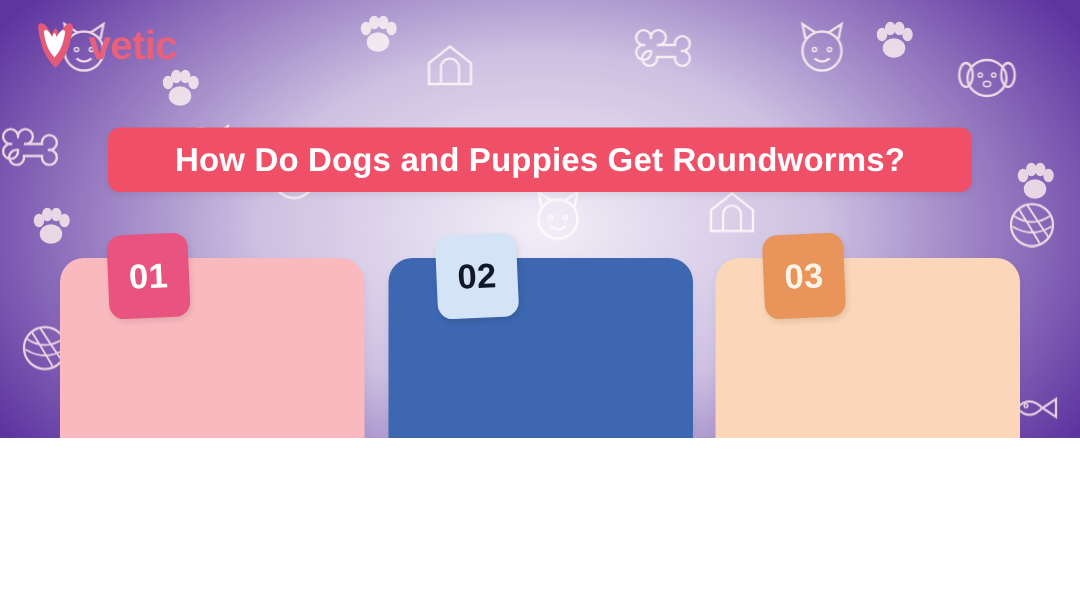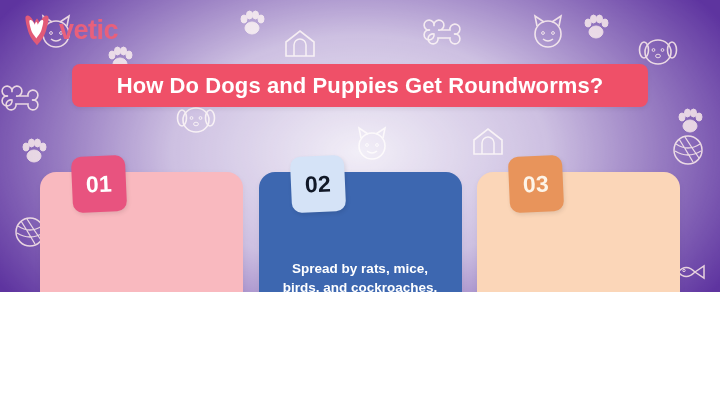--- a/index.html
+++ b/index.html
@@ -58,21 +58,21 @@
     font-weight: 700;
     letter-spacing: -0.5px;
     color: #e8607c;
     line-height: 1;
   }
 
   
   .title-banner {
     position: absolute;
     left: 72px;
-    top: 64px;
+    top: 85px;
     width: 576px;
     height: 43px;
     background: #ef5068;
     border-radius: 8px;
     display: flex;
     align-items: center;
     justify-content: center;
     box-shadow: 0 2px 5px rgba(0,0,0,0.07);
   }
   .title-text {
@@ -252,21 +252,20 @@
         <div class="card-badge" style="background: rgb(232, 83, 127); color: rgb(255, 255, 255);">
           <span>01</span>
         </div>
         <div class="card-bar" style="background: rgb(232, 83, 127);"></div>
       </div>
 
       <div class="card card-2" style="background: rgb(61, 103, 176);">
         <div class="card-badge" style="background: rgb(213, 227, 247); color: rgb(17, 24, 39);">
           <span>02</span>
         </div>
-        <div class="card-body" style="color: rgb(255, 255, 255);">Spread by rats, mice, birds, and cockroaches.</div>
         <div class="card-bar" style="background: rgb(188, 213, 244);"></div>
       </div>
 
       <div class="card card-3" style="background: rgb(251, 214, 184);">
         <div class="card-badge" style="background: rgb(232, 148, 91); color: rgb(253, 244, 232);">
           <span>03</span>
         </div>
         <div class="card-bar" style="background: rgb(239, 169, 110);"></div>
       </div>
 

